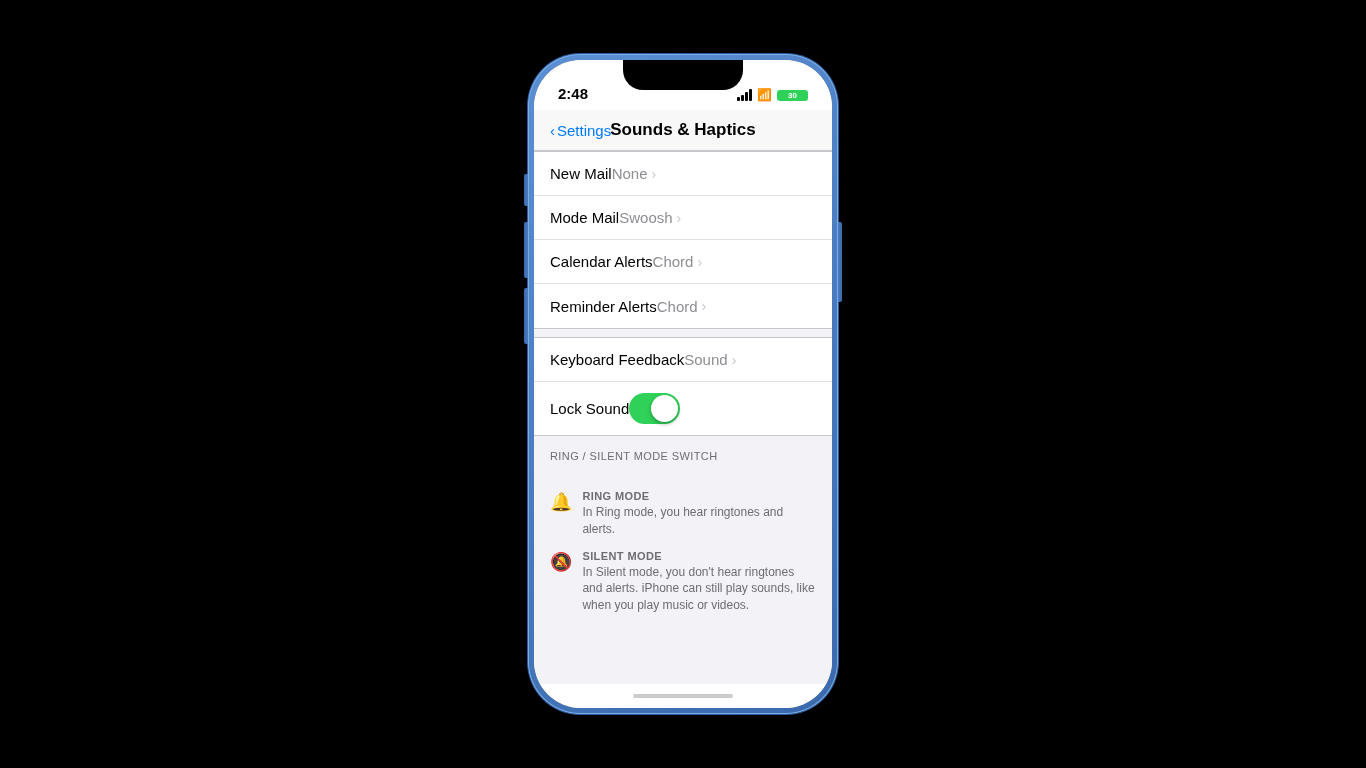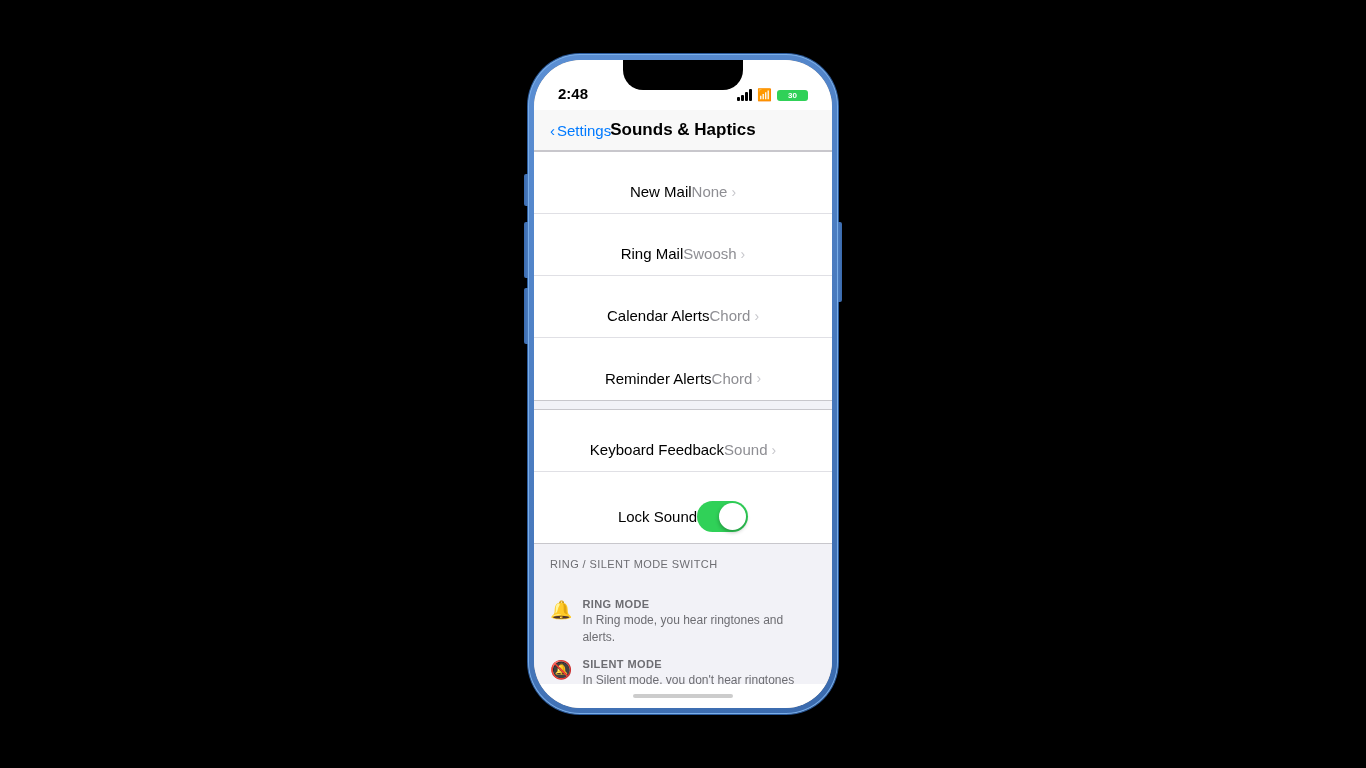--- a/index.html
+++ b/index.html
@@ -180,26 +180,25 @@
     .section {
       background: #fff;
       margin: 0 0 8px;
       border-top: 0.5px solid #c8c7cc;
       border-bottom: 0.5px solid #c8c7cc;
     }
 
     .row {
       display: flex;
       align-items: center;
-      justify-content: center;
+      justify-content: flex-start;
       padding: 11px 16px;
       border-bottom: 0.5px solid #e0e0e5;
       background: #fff;
       min-height: 44px;
-      margin-top: 18px;
     }
 
     .row:last-child {
       border-bottom: none;
     }
 
     .row-label {
       font-size: 15px;
       color: #000;
     }
@@ -360,21 +359,21 @@
 
         <div class="section">
           <div class="row">
             <span class="row-label">New Mail</span>
             <div class="row-right">
               <span>None</span>
               <span class="chevron">›</span>
             </div>
           </div>
           <div class="row">
-            <span class="row-label">Ring Mail</span>
+            <span class="row-label">Mode Mail</span>
             <div class="row-right">
               <span>Swoosh</span>
               <span class="chevron">›</span>
             </div>
           </div>
           <div class="row">
             <span class="row-label">Calendar Alerts</span>
             <div class="row-right">
               <span>Chord</span>
               <span class="chevron">›</span>

